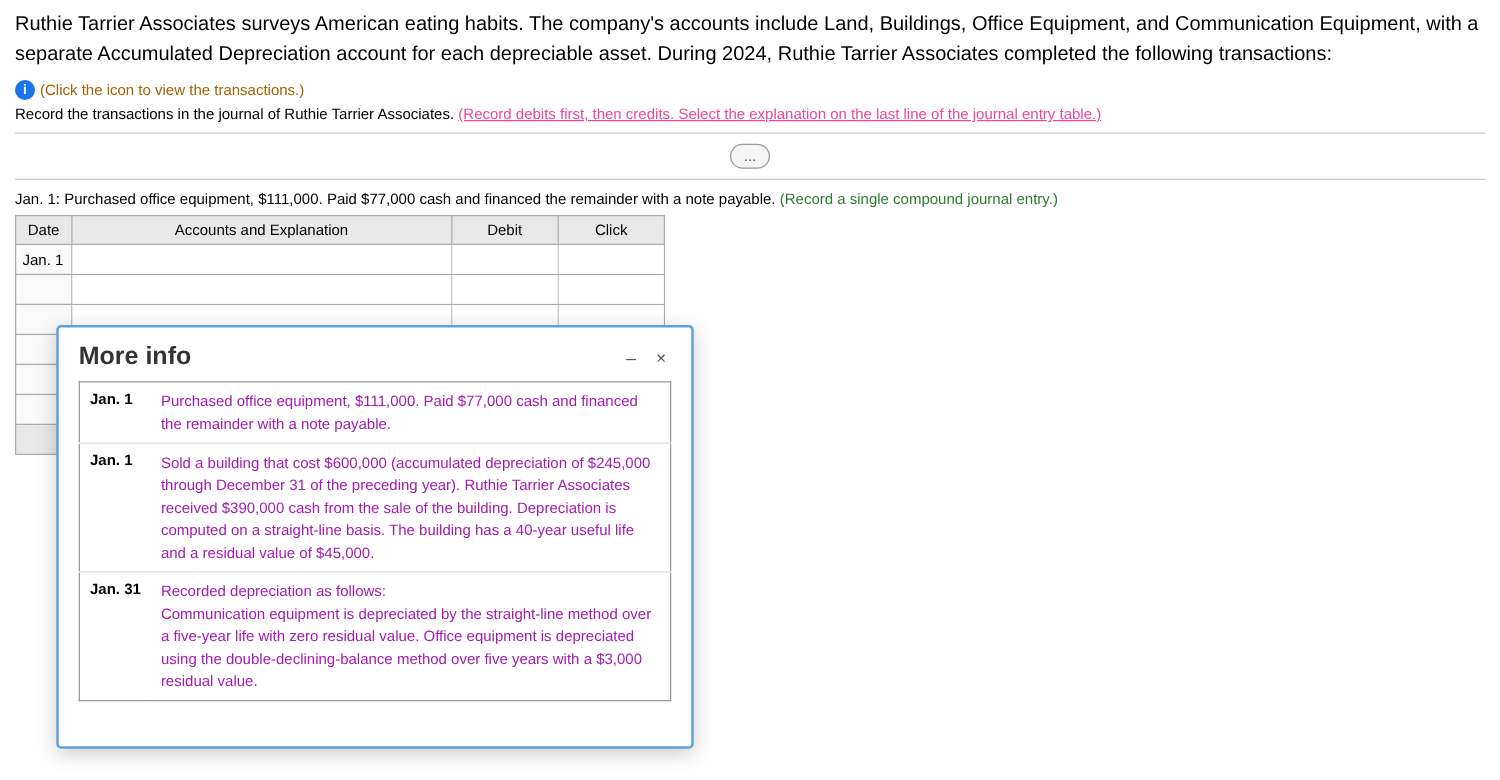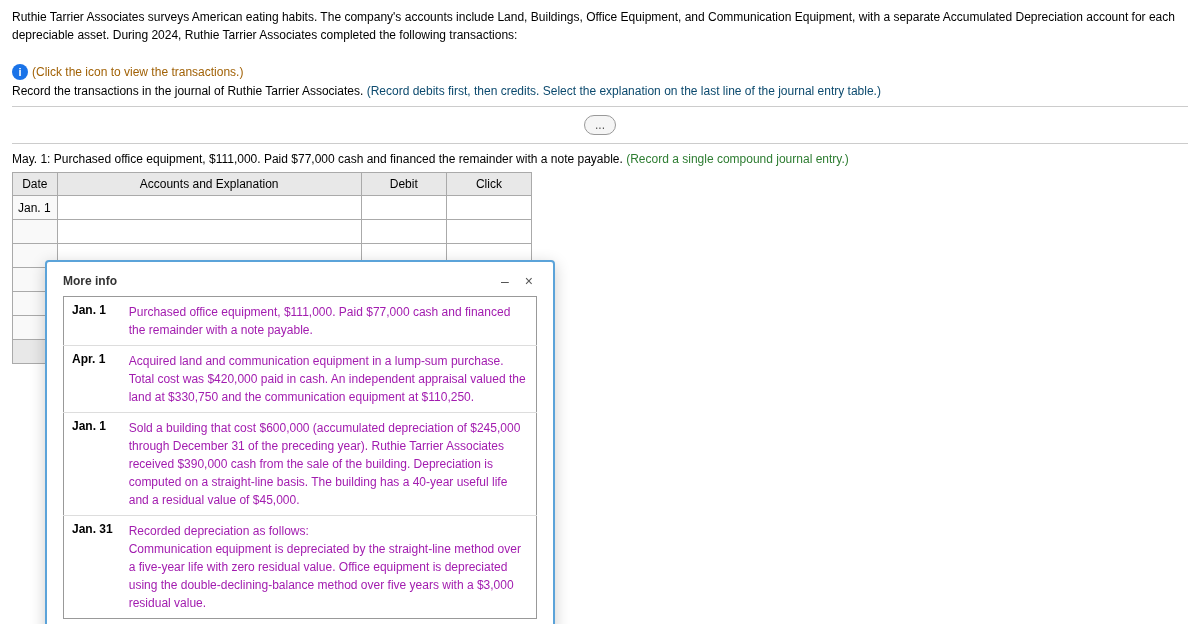--- a/index.html
+++ b/index.html
@@ -4,23 +4,23 @@
   <style>
     * { box-sizing: border-box; margin: 0; padding: 0; }
     body {
       font-family: Arial, sans-serif;
       font-size: 13px;
       background: #fff;
       color: #000;
       padding: 8px 12px;
     }
     .intro-text {
-      font-size: 12px;
+      font-size: 16px;
       line-height: 1.5;
-      margin-bottom: 20px;
+      margin-bottom: 8px;
     }
     .info-row {
       display: flex;
       align-items: center;
       gap: 4px;
       margin-bottom: 4px;
     }
     .info-icon {
       width: 16px;
       height: 16px;
@@ -37,21 +37,22 @@
     }
     .info-link {
       color: #a16207;
       font-size: 12px;
     }
     .instruction-text {
       font-size: 12px;
       margin-bottom: 6px;
     }
     .instruction-text .green-text {
-      color: #0c4a6e;
+      color: #ec4899;
+      text-decoration: underline;
     }
     .divider {
       border: none;
       border-top: 1px solid #ccc;
       margin: 8px 0;
     }
     .ellipsis-container {
       display: flex;
       justify-content: center;
       margin: 6px 0;
@@ -133,21 +134,21 @@
       box-shadow: 0 4px 16px rgba(0,0,0,0.2);
       z-index: 200;
     }
     .modal-header {
       display: flex;
       justify-content: space-between;
       align-items: center;
       padding: 12px 16px 8px 16px;
     }
     .modal-title {
-      font-size: 12px;
+      font-size: 20px;
       font-weight: bold;
       color: #333;
     }
     .modal-controls {
       display: flex;
       gap: 8px;
       align-items: center;
     }
     .modal-minimize, .modal-close {
       cursor: pointer;
@@ -206,21 +207,21 @@
 
 <hr class="divider">
 
 <div class="ellipsis-container">
   <button class="ellipsis-btn">...</button>
 </div>
 
 <hr class="divider">
 
 <p class="jan-label">
-  <span>May. 1: Purchased office equipment, $111,000. Paid $77,000 cash and financed the remainder with a note payable. </span><span class="green-text">(Record a single compound journal entry.)</span>
+  <span>Jan. 1: Purchased office equipment, $111,000. Paid $77,000 cash and financed the remainder with a note payable. </span><span class="green-text">(Record a single compound journal entry.)</span>
 </p>
 
 <div class="journal-table-container">
   <table class="journal-table">
     <thead>
       <tr>
         <th>Date</th>
         <th class="accounts-header">Accounts and Explanation</th>
         <th class="debit-header">Debit</th>
         <th class="credit-header">Click</th>
@@ -282,24 +283,20 @@
     </div>
   </div>
   <div class="modal-body">
     <table class="info-table">
       <tbody id="modal-entries">
       <tr>
       <td class="date-col">Jan. 1</td>
       <td class="desc-col">Purchased office equipment, $111,000. Paid $77,000 cash and financed the remainder with a note payable.</td>
     </tr>
           <tr>
-      <td class="date-col">Apr. 1</td>
-      <td class="desc-col">Acquired land and communication equipment in a lump-sum purchase. Total cost was $420,000 paid in cash. An independent appraisal valued the land at $330,750 and the communication equipment at $110,250.</td>
-    </tr>
-          <tr>
       <td class="date-col">Jan. 1</td>
       <td class="desc-col">Sold a building that cost $600,000 (accumulated depreciation of $245,000 through December 31 of the preceding year). Ruthie Tarrier Associates received $390,000 cash from the sale of the building. Depreciation is computed on a straight-line basis. The building has a 40-year useful life and a residual value of $45,000.</td>
     </tr>
           <tr>
       <td class="date-col">Jan. 31</td>
       <td class="desc-col">Recorded depreciation as follows:<br>Communication equipment is depreciated by the straight-line method over a five-year life with zero residual value. Office equipment is depreciated using the double-declining-balance method over five years with a $3,000 residual value.</td>
     </tr>
         </tbody>
     </table>
 

